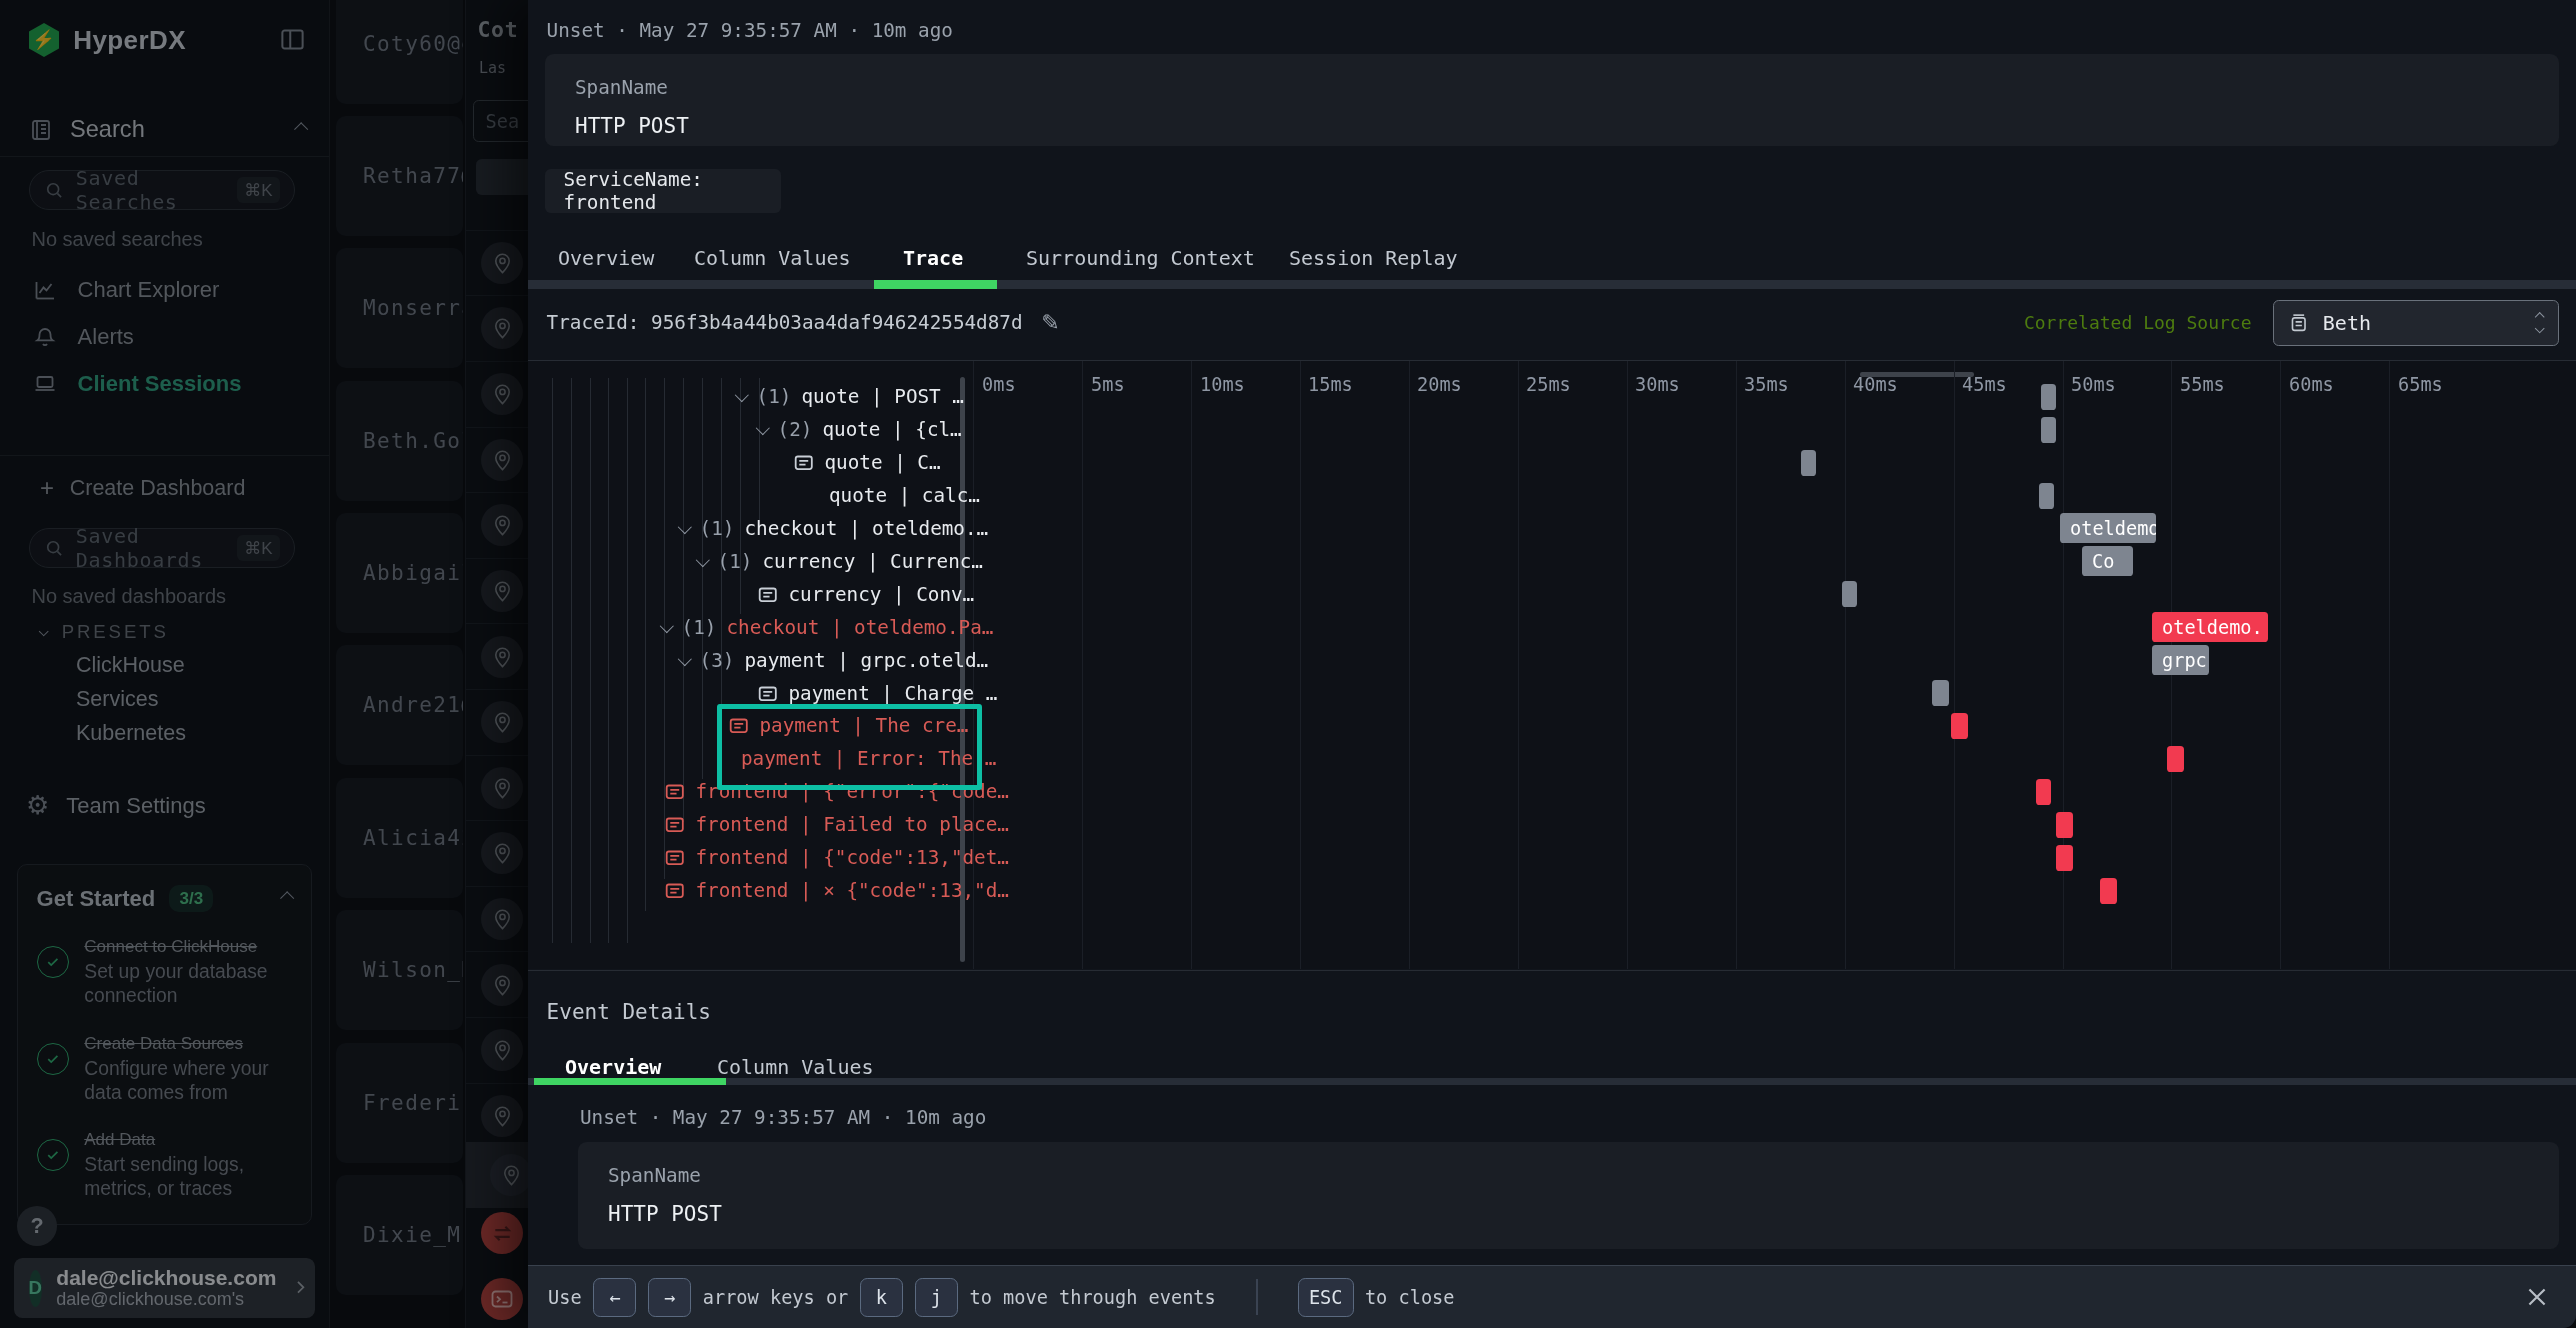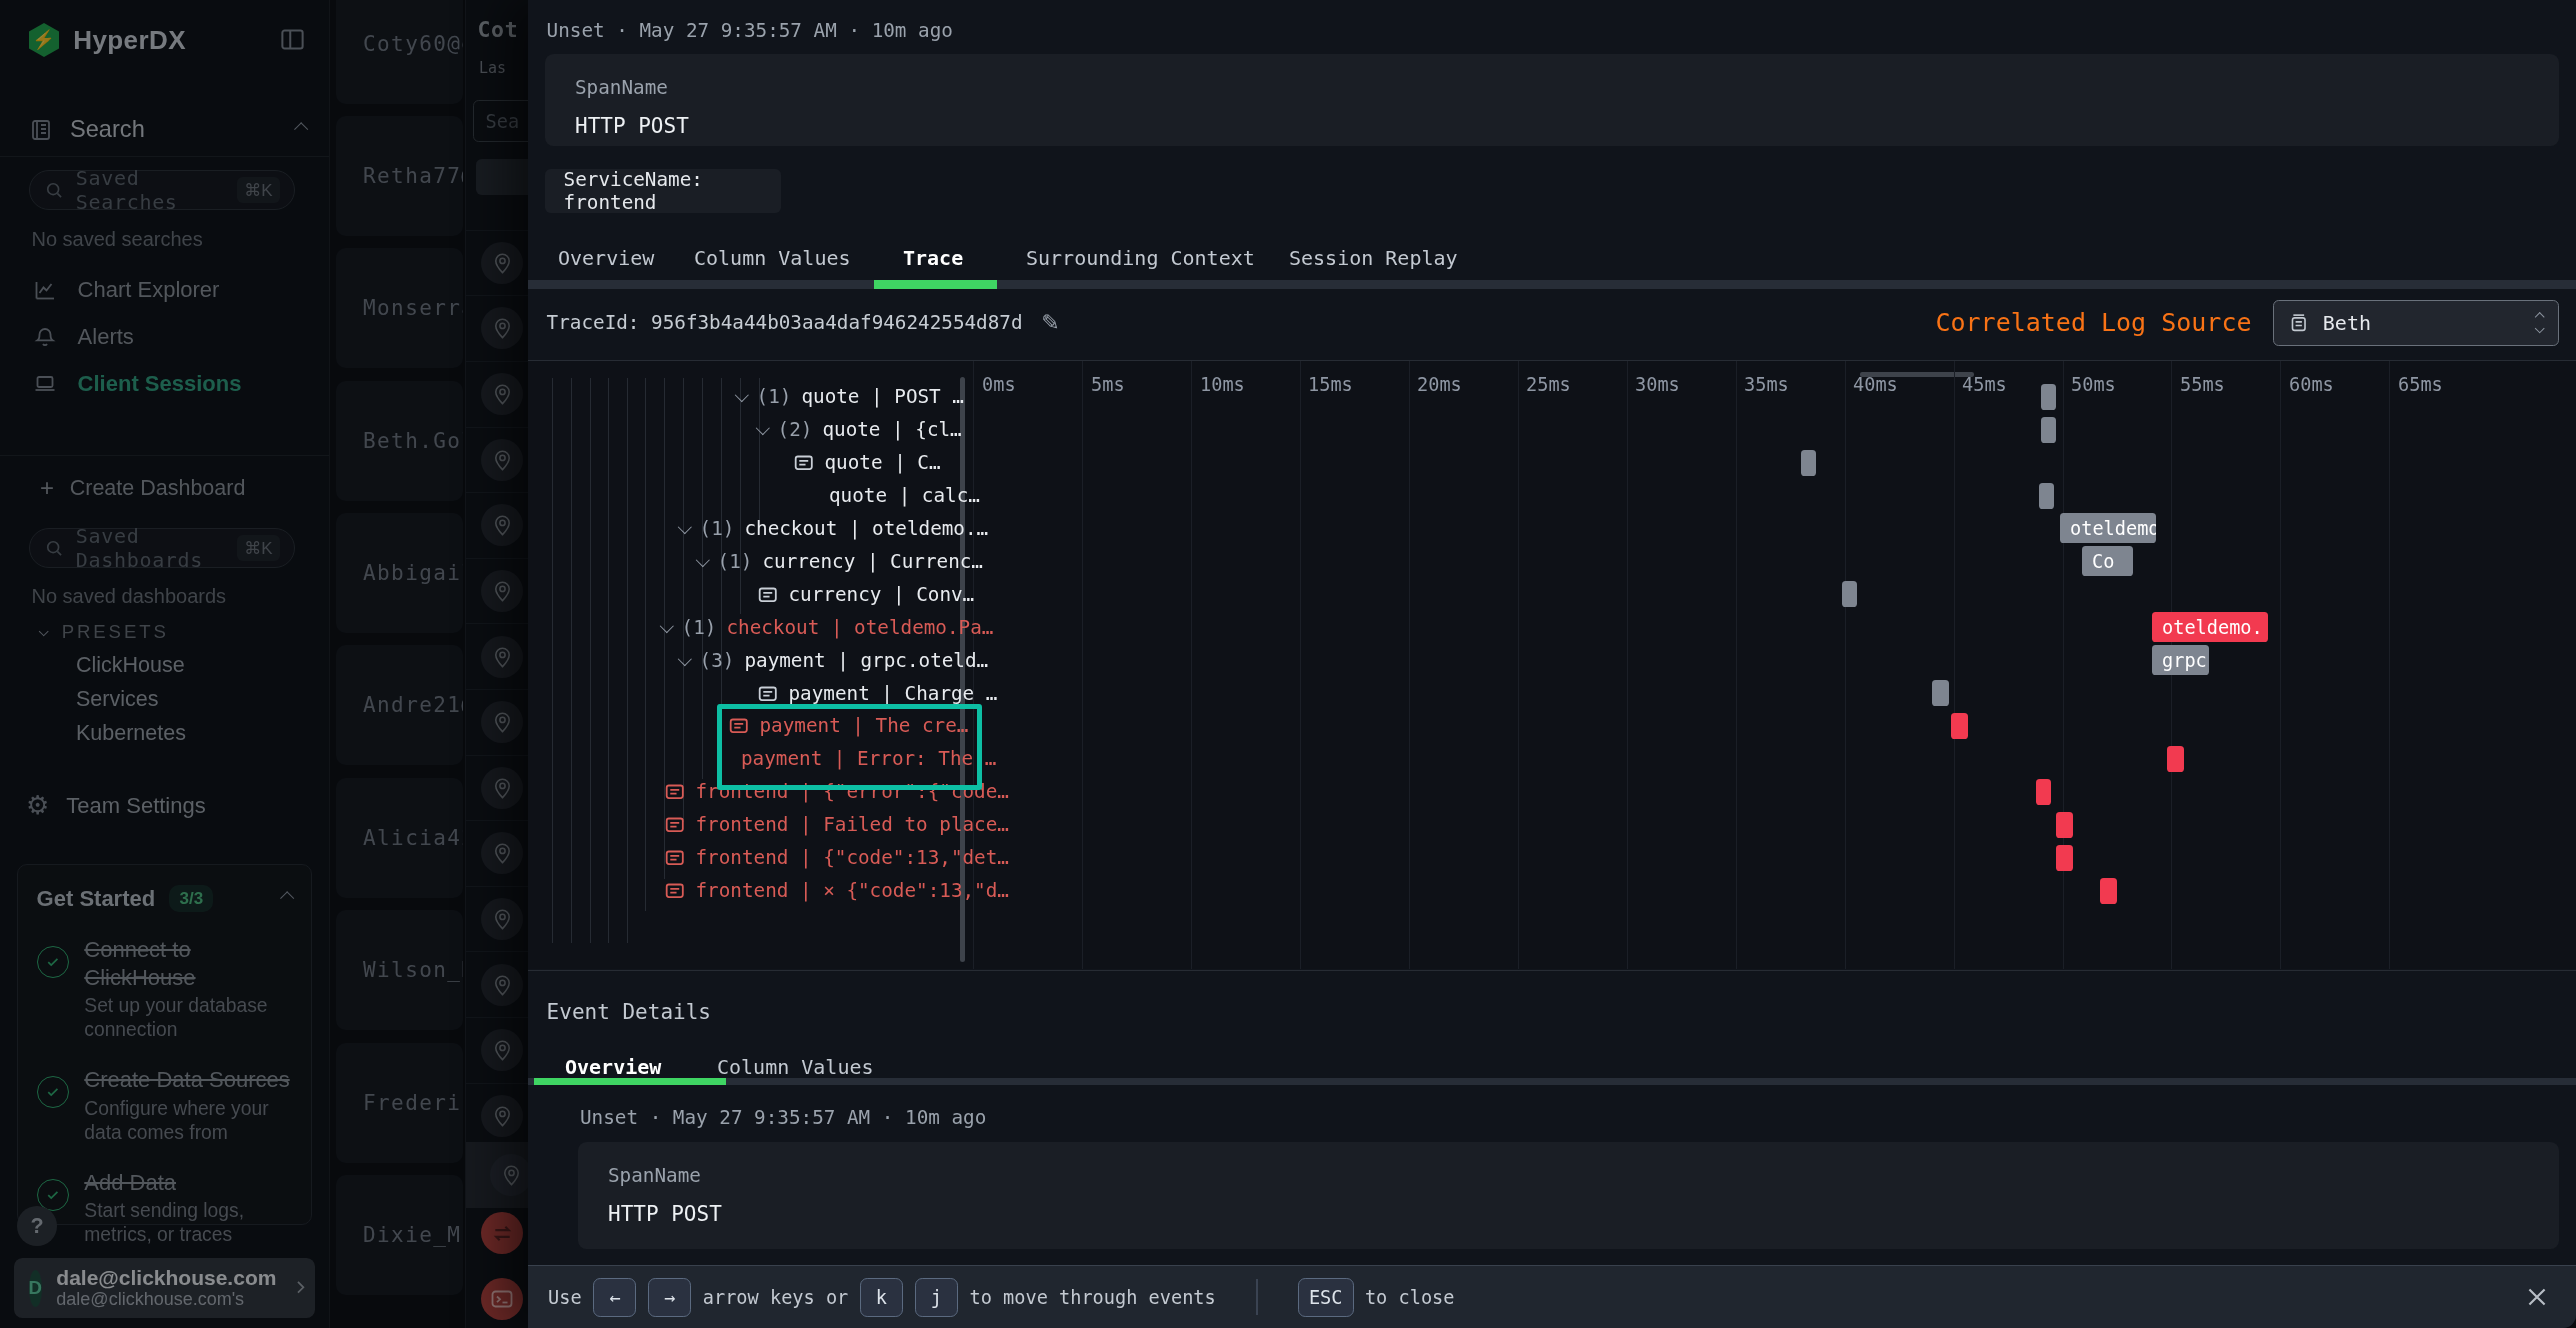--- a/index.html
+++ b/index.html
@@ -36,21 +36,21 @@
   .gear{font-size:26px;color:#7d848d;}
 
   .gs-card{position:absolute;left:17px;right:17px;top:864px;height:361px;border:0.7px solid #23282f;border-radius:10px;background:#101318;box-sizing:border-box;padding:20px 18.6px;}
   .gs-head{display:flex;align-items:center;gap:14.3px;}
   .gs-title{font-size:22px;font-weight:bold;color:#b6bcc3;}
   .gs-badge{background:rgba(46,160,103,.16);color:#4cbb7f;font-size:17px;border-radius:10px;padding:3.6px 10px;font-weight:bold;}
   .gs-head .chev{margin-left:auto;}
   .gs-item{display:flex;gap:15.7px;margin-top:24px;}
   .gs-check{flex:0 0 auto;width:30px;height:30px;border:1.8px solid #2fae6e;border-radius:50%;color:#2fae6e;
             display:flex;align-items:center;justify-content:center;margin-top:10px;}
-  .gs-item-title{font-size:22px;color:#8b9198;text-decoration:line-through;line-height:1.25;}
+  .gs-item-title{font-size:17px;color:#8b9198;text-decoration:line-through;line-height:1.25;}
   .gs-item-sub{font-size:19.3px;color:#757b83;line-height:1.25;margin-top:2.9px;}
   .help-fab{position:absolute;left:17px;top:1206px;width:40px;height:40px;border-radius:50%;background:#2e333a;color:#aab0b8;
             font-size:21.5px;font-weight:bold;display:flex;align-items:center;justify-content:center;z-index:2;}
   .user-bar{position:absolute;left:14.3px;right:14.3px;top:1258px;height:60px;background:#3a3f46cc;border-radius:8.6px;
             display:flex;align-items:center;gap:14.3px;padding:0 14.3px;box-sizing:border-box;z-index:1;}
   .user-avatar{width:37px;height:37px;border-radius:50%;background:#1d4a3c;color:#5cc79c;font-size:18.6px;font-weight:bold;
                display:flex;align-items:center;justify-content:center;}
   .user-email{font-size:21px;font-weight:bold;color:#e8ebee;line-height:1.1;}
   .user-sub{font-size:18px;color:#a7adb5;line-height:1.2;}
   .user-chevr{margin-left:auto;color:#9aa0a8;}
@@ -90,21 +90,21 @@
           display:flex;align-items:center;padding-left:18.6px;box-sizing:border-box;font-size:19.3px;color:#e6e9ed;}
   .d-tabs{position:absolute;left:0;top:236px;width:100%;height:43px;}
   .d-tab{position:absolute;top:0;height:43px;display:flex;align-items:center;font-size:20px;color:#c3c9d1;cursor:pointer;}
   .d-tab.active{color:#ffffff;font-weight:bold;}
   .tab-rail{position:absolute;left:0;top:280px;width:100%;height:8.6px;background:#272d37;}
   .tab-rail .seg{position:absolute;top:0;height:8.6px;background:#3fd563;}
   .trace-row{position:absolute;left:0;top:296px;width:100%;height:53px;display:flex;align-items:center;box-sizing:border-box;padding:0 17px 0 18.6px;}
   .trace-id{font-size:19.3px;color:#c6ccd3;}
   .pencil{font-size:22px;color:#99a1ab;margin-left:18.6px;cursor:pointer;}
   .corr{margin-left:auto;display:flex;align-items:center;gap:21.5px;}
-  .corr-label{font-size:25px;color:#f97316;margin-left:28px;}
+  .corr-label{font-size:18px;color:#4d7c0f;margin-left:28px;}
   .logselect{display:flex;align-items:center;gap:13px;width:286px;height:46px;background:#22262e;border:1.4px solid #6a717b;
              border-radius:5.7px;padding:0 14.3px;box-sizing:border-box;color:#e6e9ed;font-size:20px;cursor:pointer;}
   .logselect .chevs{margin-left:auto;display:flex;flex-direction:column;gap:5px;align-items:center;}
   .d-div{position:absolute;left:0;width:100%;height:1.4px;background:#272c34;}
 
   
   .wf{position:absolute;left:0;top:361px;width:100%;height:608px;background:#0e1117;overflow:hidden;padding-left:44px;}
   .gridline{position:absolute;top:0;width:1.4px;height:608px;background:#1b1f27;}
   .tick-lbl{position:absolute;top:13px;font-size:18.6px;color:#8e96a3;}
   .guide{position:absolute;top:17px;width:1.4px;background:#262b33;}

